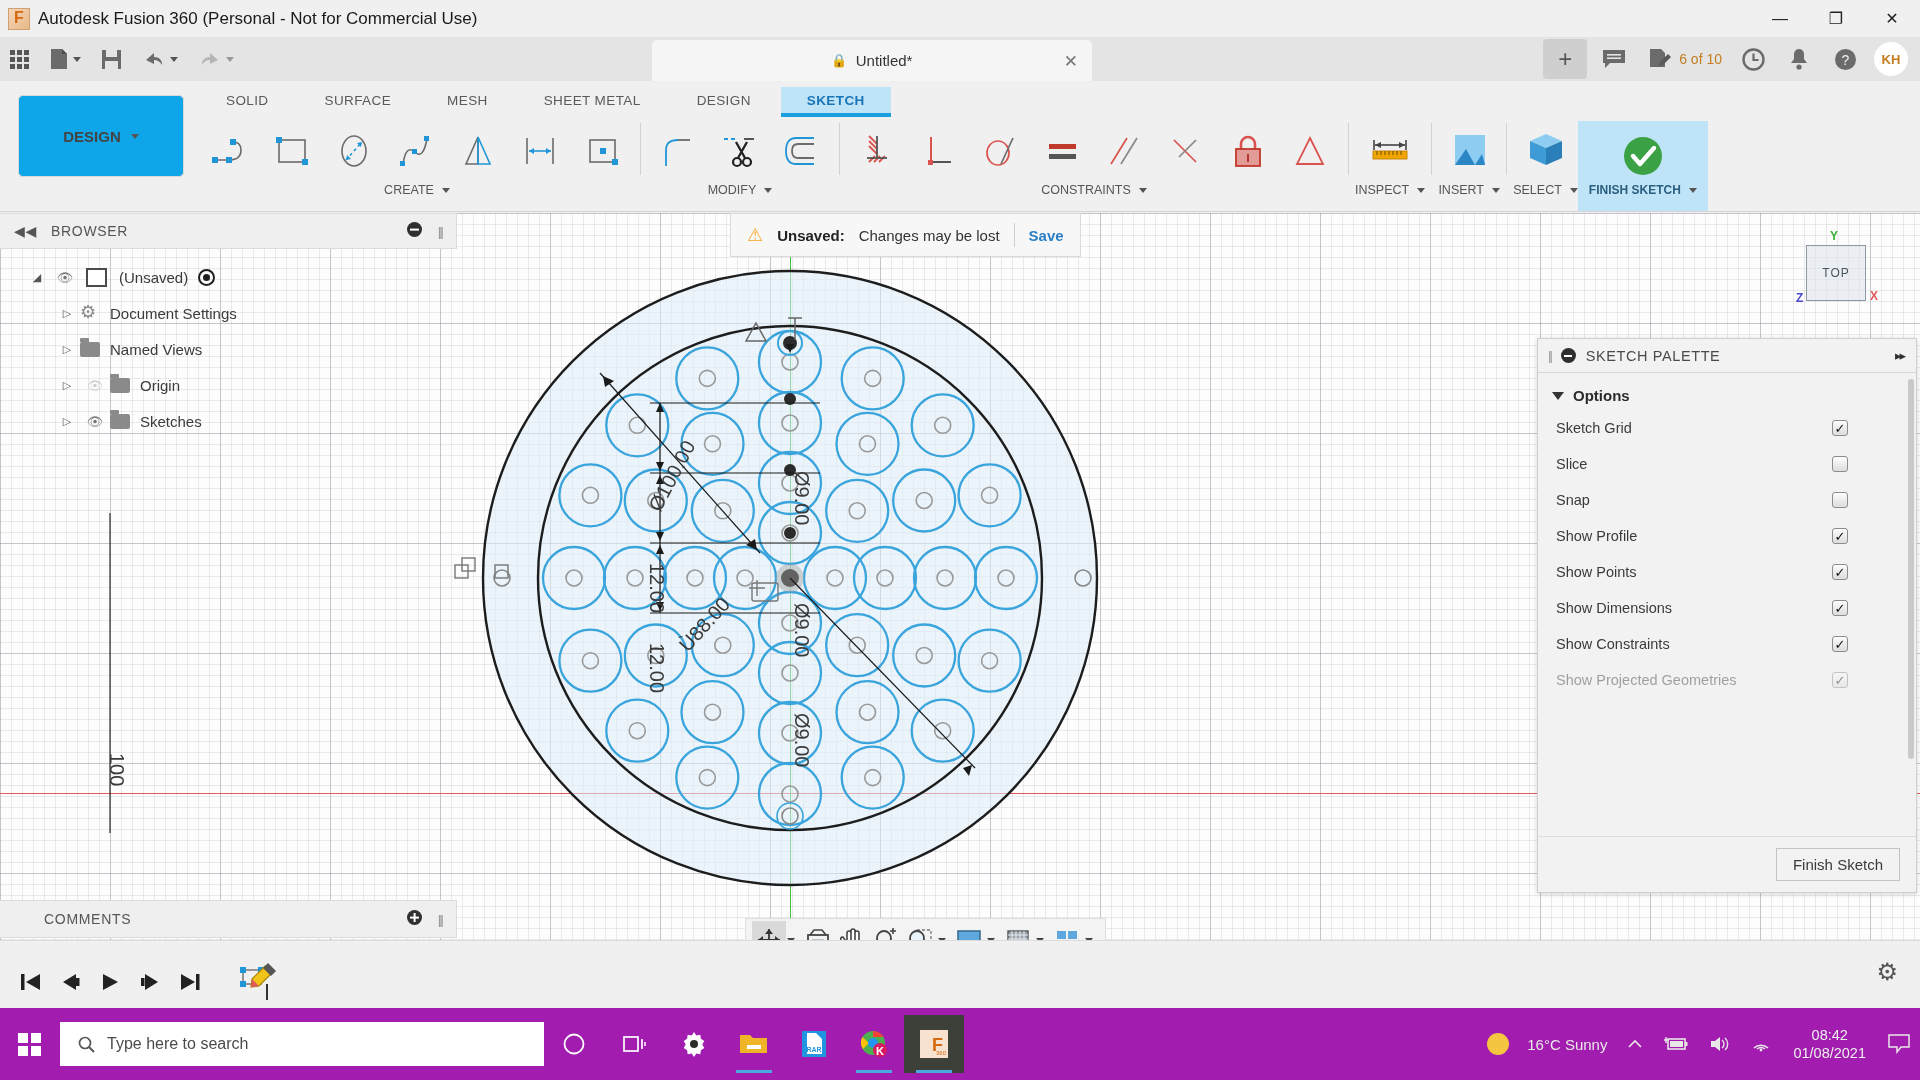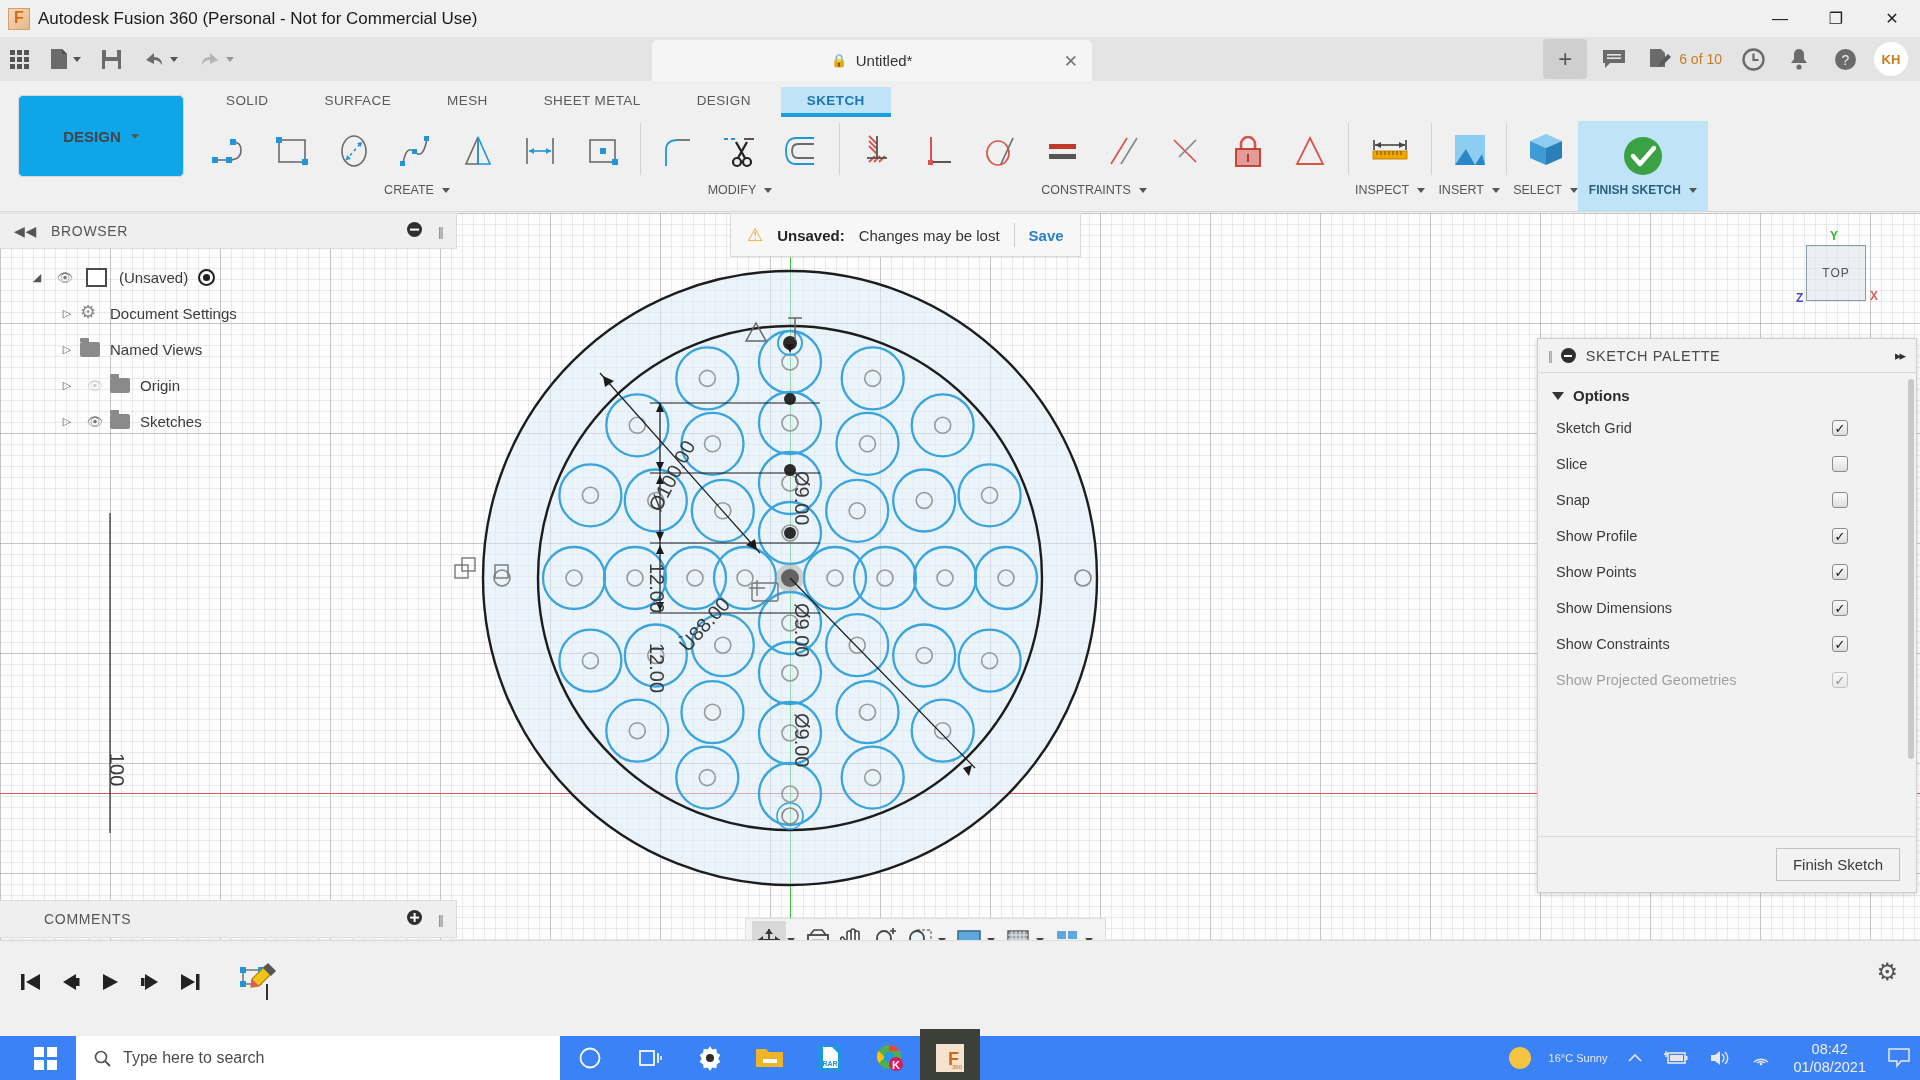--- a/index.html
+++ b/index.html
@@ -209,36 +209,36 @@
          font-size:13px; color:#111; margin-right:52px; }
   .pal-icons { display:flex; align-items:center; gap:22px; margin-right:38px; }
   .pal-scroll { position:absolute; right:2px; top:40px; width:6px; height:380px; background:#c9c9c9; border-radius:3px; }
   .pal-footer { position:absolute; left:0; right:0; bottom:0; height:56px; background:#f2f2f2;
                 border-top:1px solid #dcdcdc; display:flex; align-items:center; justify-content:flex-end; padding-right:16px; }
   .fs-btn { padding:7px 16px; border:1px solid #c3c3c3; background:#f2f2f2; font-size:15px; color:#3a3a3a; }
   .fade-row { opacity:.45; }
 
   
   .taskbar {
-    position:absolute; left:0; bottom:0; width:1920px; height:44px;
-    background:#3b82f6; display:flex; align-items:center;padding-left:16px;
+    position:absolute; left:0; bottom:0; width:1920px; height:72px;
+    background:#a21caf; display:flex; align-items:center;
   }
   .start { width:58px;height:58px;display:flex;align-items:center;justify-content:center;}
   .winlogo { display:grid; grid-template-columns:repeat(2,10px); grid-template-rows:repeat(2,10px); gap:3px; }
   .winlogo i { background:#fff; display:block; }
   .searchbox {
     width:484px; height:44px; background:#fff; display:flex; align-items:center; gap:12px;
     padding-left:18px; margin-left:2px;
   }
   .searchbox .txt { font-size:16px; color:#4b4b4b; }
   .tb-ico { width:60px;height:58px;display:flex;align-items:center;justify-content:center;position:relative; }
   .tb-ico.active { background:#3d4038; }
   .tb-ico .underline { position:absolute; bottom:0; left:12px; right:12px; height:3px; background:#4aa8e0; }
   .tray { position:absolute; right:0; display:flex; align-items:center; gap:0; height:58px; }
-  .tray-item { padding:0 10px; display:flex; align-items:center; color:#e8e8e8; font-size:11px; gap:18px;justify-content:center; }
+  .tray-item { padding:0 10px; display:flex; align-items:center; color:#e8e8e8; font-size:15px; gap:18px;justify-content:center; }
   .clock { text-align:center; line-height:1.25; font-size:14.5px; color:#eee; padding:0 12px; }
   .sun { width:22px;height:22px;border-radius:50%;background:#f5c441; }
 </style>
 </head>
 <body>
 
 <div class="app">
 
   <div class="titlebar">
     <div class="logo"></div>

